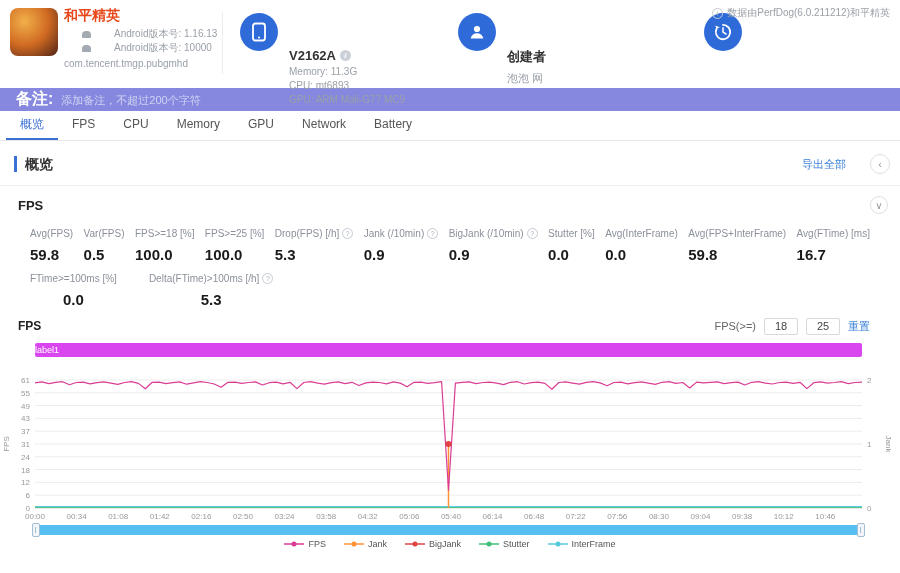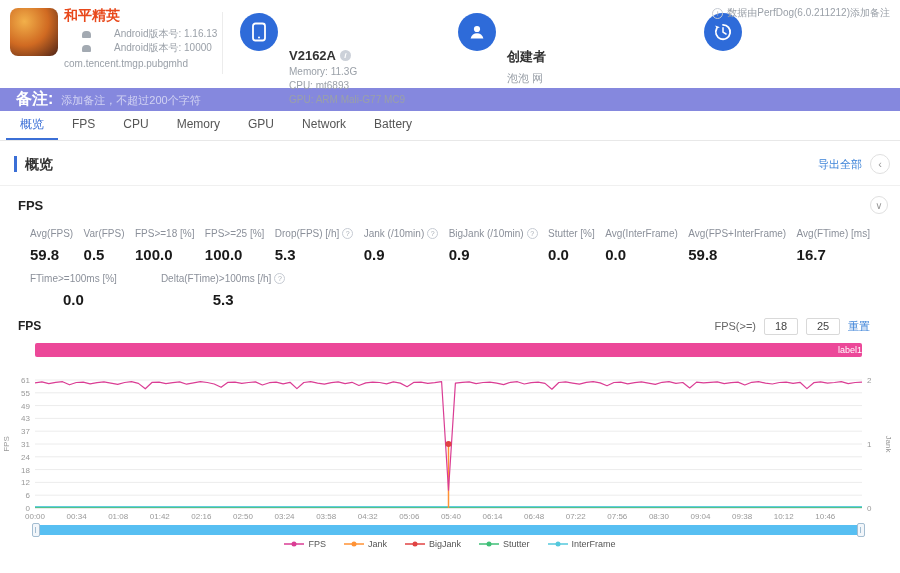--- a/index.html
+++ b/index.html
@@ -36,43 +36,43 @@
   .note-input::placeholder{color:rgba(255,255,255,.62);}
 
   
   .tabs{height:30px;border-bottom:1px solid #e8e8e8;display:flex;padding-left:6px;box-sizing:border-box;}
   .tab{font-size:12px;color:#555;padding:0 14px;line-height:27px;cursor:pointer;border-bottom:2px solid transparent;}
   .tab.active{color:#3b6fd6;border-bottom-color:#3b6fd6;}
 
   
   .overview-bar{display:flex;align-items:center;margin:10px 10px 0 14px;height:26px;}
   .ov-title{font-size:14px;font-weight:bold;color:#333;border-left:3px solid #3b6fd6;padding-left:8px;line-height:16px;}
-  .ov-right{margin-left:auto;display:flex;align-items:center;gap:8px;}
+  .ov-right{margin-left:auto;display:flex;align-items:center;gap:24px;}
   .link{color:#3b82d8;font-size:11px;cursor:pointer;text-decoration:none;}
   .circle-btn{width:20px;height:20px;border-radius:50%;border:1px solid #e0e0e0;background:#fff;color:#999;
     font-size:11px;line-height:17px;text-align:center;padding:0;cursor:pointer;}
   .divider{height:1px;background:#f0f0f0;margin-top:8px;}
 
   
   .panel-head{display:flex;align-items:center;margin:8px 12px 0 18px;height:22px;}
   .panel-title{font-size:13px;font-weight:bold;color:#222;}
   .panel-head .circle-btn{margin-left:auto;width:18px;height:18px;line-height:15px;font-size:10px;}
   .metrics{display:flex;justify-content:space-between;margin:12px 30px 0 30px;}
-  .metrics.row2{justify-content:flex-start;gap:44px;margin-top:10px;}
+  .metrics.row2{justify-content:flex-start;gap:32px;margin-top:10px;}
   .metric-label{font-size:10px;color:#8b909a;display:flex;align-items:center;gap:3px;white-space:nowrap;}
   .metric-value{font-size:15px;font-weight:bold;color:#1a1a1a;margin-top:7px;}
   .row2 .metric-value{text-align:center;}
 
   
   .chart-head{display:flex;align-items:center;margin:8px 30px 0 18px;height:20px;}
   .chart-title{font-size:12px;font-weight:bold;color:#222;}
   .chart-controls{margin-left:auto;display:flex;align-items:center;gap:8px;font-size:11px;color:#666;}
   .th-input{width:34px;height:17px;border:1px solid #d9d9d9;border-radius:2px;text-align:center;font-size:11px;color:#444;box-sizing:border-box;}
-  .band{margin:7px 0 0 35px;width:827px;height:14px;background:#ec4899;border-radius:2px;color:#fff;
-    font-size:9px;text-align:right;line-height:14px;}
+  .band{margin:7px 0 0 35px;width:827px;height:14px;background:#d946ef;border-radius:2px;color:#fff;
+    font-size:9px;text-align:left;line-height:14px;}
   #chart-svg{display:block;margin-top:0;}
   .dz{position:relative;margin:2px 0 0 35px;width:827px;height:10px;background:#57bff2;border-radius:2px;cursor:pointer;}
   .dz-handle{position:absolute;top:-2px;width:8px;height:14px;background:#f2f6fa;border:1px solid #a3bdd1;border-radius:2px;box-sizing:border-box;cursor:ew-resize;}
   .dz-handle.left{left:-3px}.dz-handle.right{right:-3px}
   .dz-handle::after{content:"";position:absolute;left:2px;top:3px;width:1px;height:6px;background:#a3bdd1;}
   .legend{display:flex;justify-content:center;align-items:center;gap:18px;margin-top:4px;}
   .legend-item{display:flex;align-items:center;gap:4px;font-size:9px;color:#555;cursor:pointer;}
 </style>
 </head>
 <body>
@@ -130,21 +130,21 @@
         <svg width="20" height="20" viewBox="0 0 20 20">
             <path d="M10 2.8a7.2 7.2 0 1 1-6.3 3.7" fill="none" stroke="#fff" stroke-width="1.8" stroke-linecap="round"></path>
             <path d="M2.2 3.4l1.5 3.1 3.2-1.2z" fill="#fff"></path>
             <path d="M10 5.8v4.4l3 1.8" stroke="#fff" stroke-width="1.5" fill="none" stroke-linecap="round"></path>
           </svg>
       </span>
     </div>
 
     <div class="collect">
       <span class="q-icon">i</span>
-      <span>数据由PerfDog(6.0.211212)添加备注</span>
+      <span>数据由PerfDog(6.0.211212)和平精英</span>
     </div>
   </header>
 
   <div class="note-bar">
     <span class="note-label">备注:</span>
     <input class="note-input" placeholder="添加备注，不超过200个字符" style="">
   </div>
 
   <nav class="tabs" id="tabs">
       <span class="tab active">概览</span>

